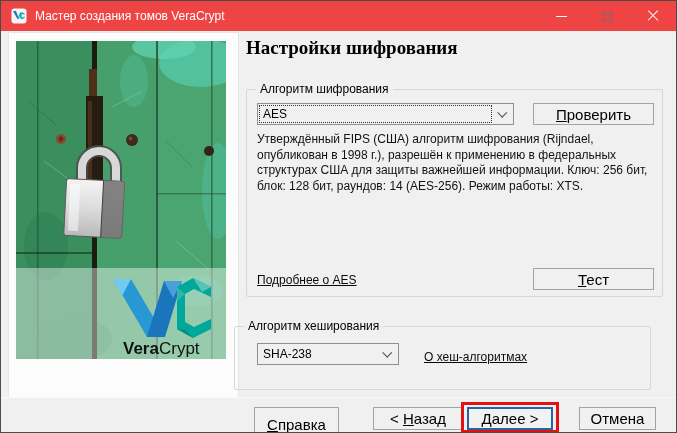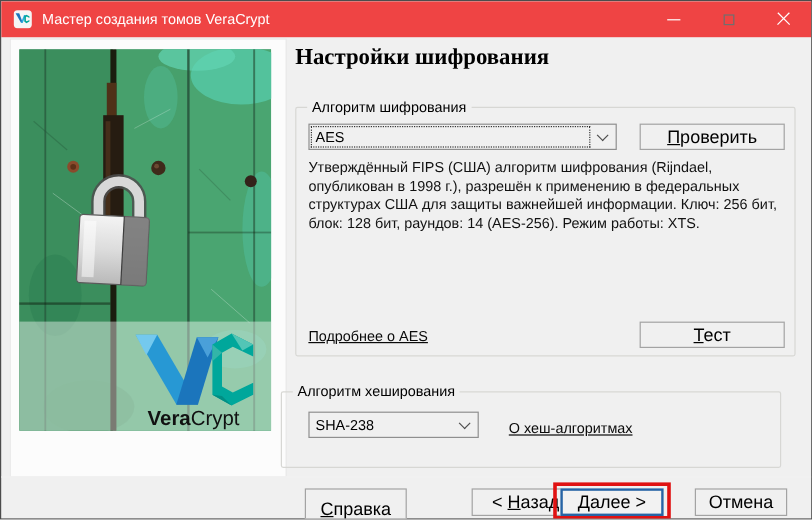--- a/index.html
+++ b/index.html
@@ -68,21 +68,21 @@
 
   
   .btn {
     position:absolute; height:22px; background:#f0f0f0; border:1px solid #a3a3a3;
     display:flex; align-items:center; justify-content:center;
     font-size:15px; color:#000; white-space:nowrap; cursor:default;
   }
   .btn-benchmark { left:532px; top:102px; width:121px; }
   .btn-test      { left:532px; top:267px; width:121px; }
   .btn-help   { left:253px; top:406px; width:85px; height:34px; }
-  .btn-back   { left:392px; top:406px; width:90px; height:23px; }
+  .btn-back   { left:372px; top:406px; width:90px; height:23px; }
   .btn-next   { left:466px; top:406px; width:86px; height:23px; border:2px solid #2764a5; background:#f2f2f2; }
   .btn-cancel { left:578px; top:406px; width:77px; height:23px; }
   .accel { text-decoration:underline; }
 
   
   .enc-description {
     position:absolute; left:256px; top:131px; width:402px;
     font-size:12px; line-height:15.5px; color:#121212;
   }
   .link { position:absolute; font-size:12px; color:#0a0a0a; text-decoration:underline; white-space:nowrap; cursor:pointer; }

